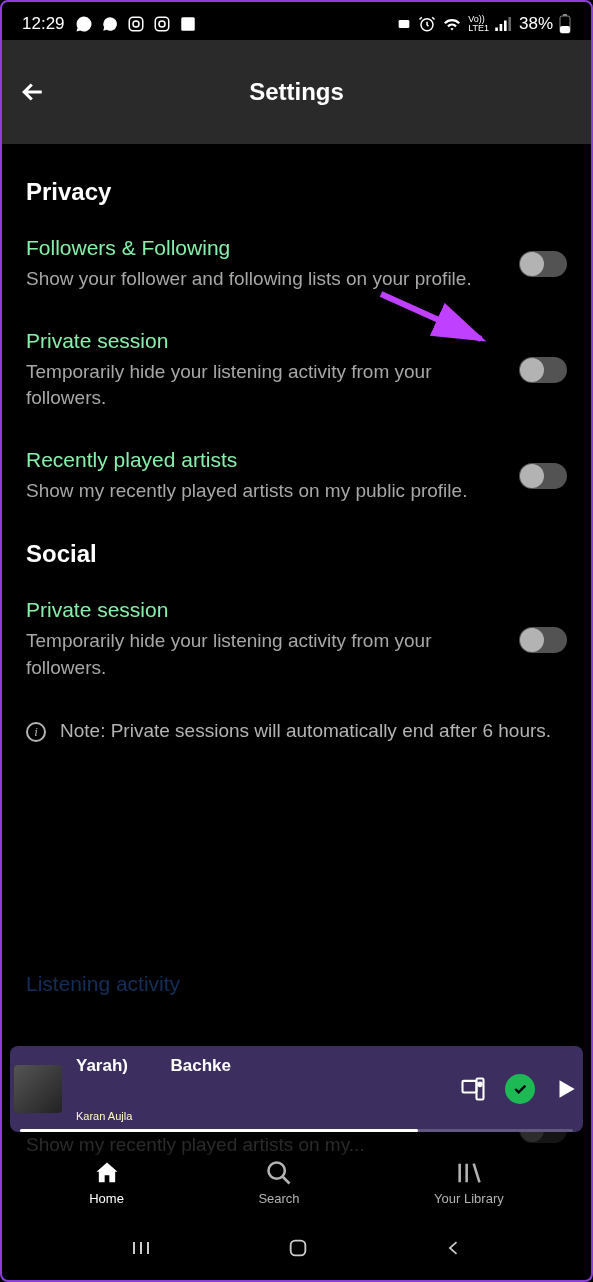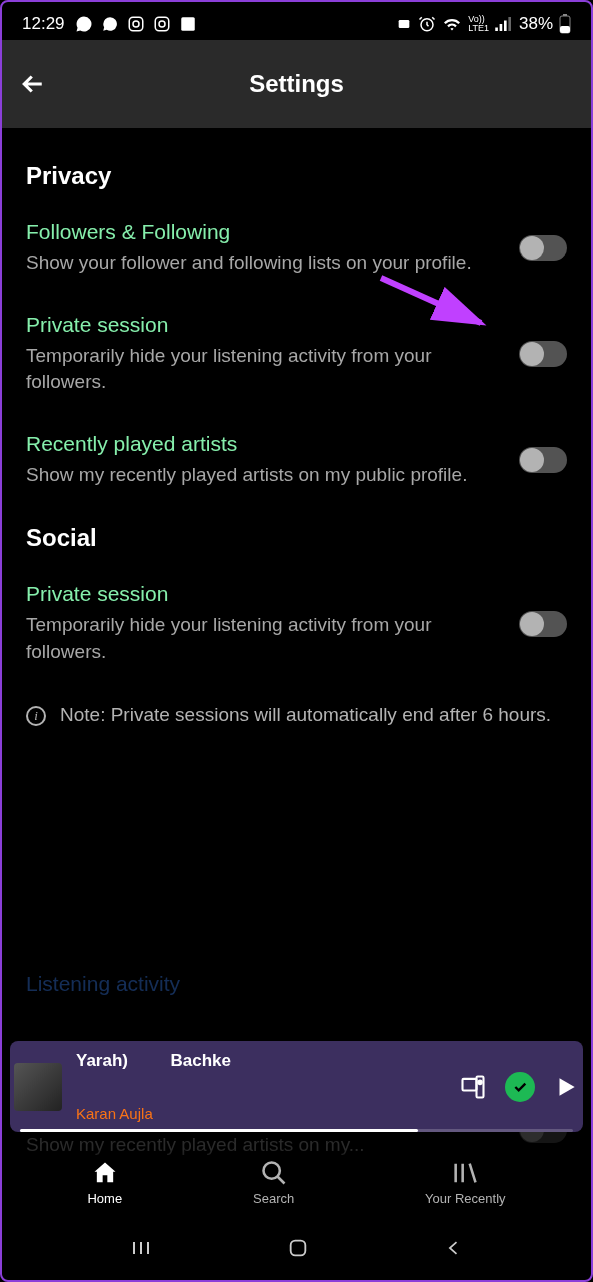--- a/index.html
+++ b/index.html
@@ -22,21 +22,21 @@
       font-size: 17px;
       font-weight: 500;
     }
     .status-left { display: flex; align-items: center; gap: 10px; }
     .status-right { display: flex; align-items: center; gap: 6px; }
     .status-icons { display: flex; gap: 8px; align-items: center;}
     .app-header {
       background: #2a2a2a;
       display: flex;
       align-items: center;
-      padding: 28px 16px;
+      padding: 36px 16px;
       position: relative;
     }
     .back-arrow { width: 32px; height: 32px; display:flex; align-items:center;}
     .header-title {
       position: absolute;
       left: 50%;
       transform: translateX(-50%);
       font-size: 24px;
       font-weight: 700;
     }
@@ -128,21 +128,21 @@
     }
     .np-art {
       width: 48px;
       height: 48px;
       background: linear-gradient(135deg, #555 0%, #222 100%);
       border-radius: 4px;
       flex-shrink: 0;
     }
     .np-text { flex: 1; overflow: hidden; }
     .np-title { font-size: 17px; font-weight: 700; white-space: nowrap; }
-    .np-artist { font-size: 15px; color: #f97316; margin-top: 34px; }
+    .np-artist { font-size: 11px; color: #fef9c3; margin-top: 34px; }
     .np-controls { display: flex; align-items: center; gap: 18px; }
     .np-check {
       width: 30px;
       height: 30px;
       background: #1db954;
       border-radius: 50%;
       display: flex;
       align-items: center;
       justify-content: center;
     }
@@ -371,21 +371,21 @@
     <svg width="28" height="28" viewBox="0 0 24 24" fill="none" stroke="#b3b3b3" stroke-width="2.2">
         <circle cx="10" cy="10" r="7"></circle>
         <path d="M21 21l-6-6"></path>
       </svg>
     <span class="nav-label">Search</span>
   </div>
   <div class="nav-item">
     <svg width="28" height="28" viewBox="0 0 24 24" fill="none" stroke="#b3b3b3" stroke-width="2.2">
         <path d="M4 4v16M10 4v16M16 4l5 16"></path>
       </svg>
-    <span class="nav-label">Your Recently</span>
+    <span class="nav-label">Your Library</span>
   </div>
 </div>
 
 <div class="sys-nav">
   <svg width="24" height="24" viewBox="0 0 24 24" fill="none" stroke="#ccc" stroke-width="2">
       <path d="M5 6v12M12 6v12M19 6v12"></path>
     </svg>
   <svg width="22" height="22" viewBox="0 0 24 24" fill="none" stroke="#ccc" stroke-width="2">
       <rect x="4" y="4" width="16" height="16" rx="5"></rect>
     </svg>

